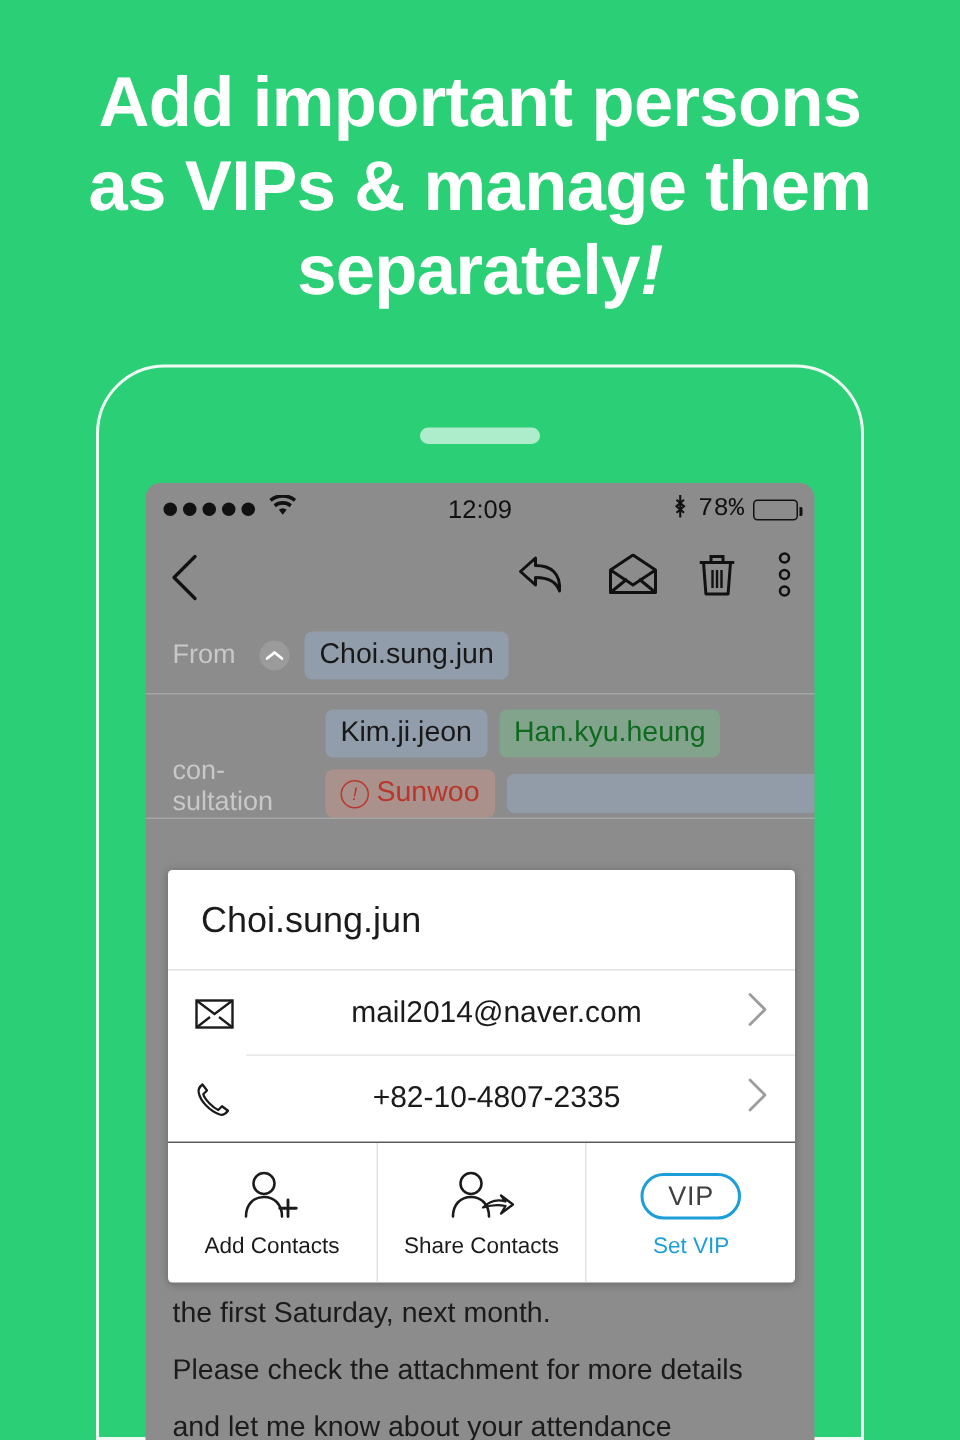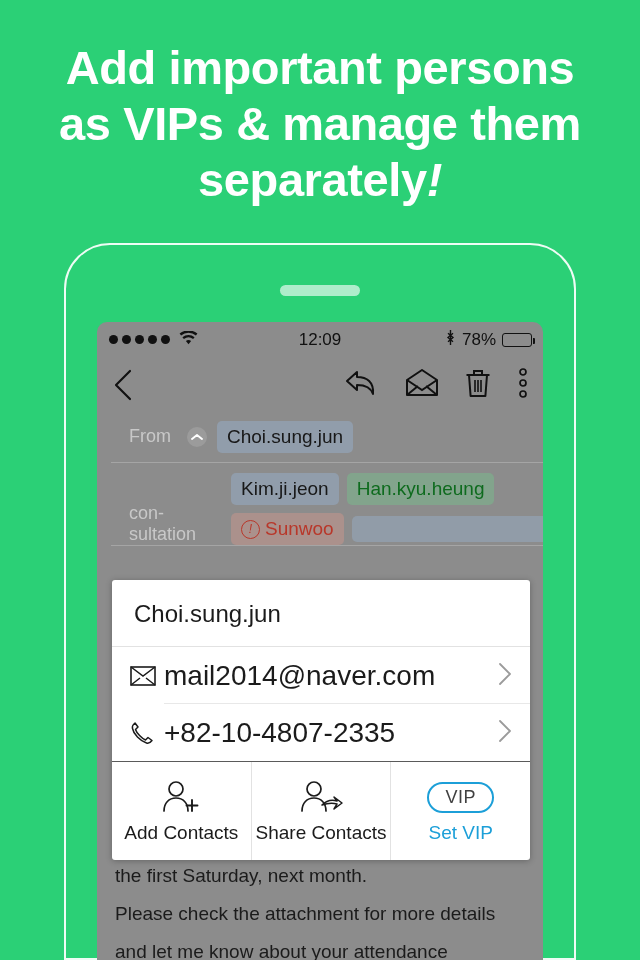--- a/index.html
+++ b/index.html
@@ -43,41 +43,41 @@
   .statusbar{
     position:absolute;left:0;top:0;width:446px;height:35px;
     display:flex;align-items:center;color:#111;font-size:16px;
   }
   .sb-left{position:absolute;left:12px;display:flex;align-items:center;gap:5px;}
   .dots{display:flex;gap:4px;align-items:center;}
   .dot{width:9px;height:9px;border-radius:50%;background:#111;}
   .wifi{margin-left:4px;display:block;}
   .sb-time{position:absolute;left:0;width:446px;text-align:center;font-size:17px;color:#111;}
   .sb-right{position:absolute;right:11px;display:flex;align-items:center;gap:6px;}
-  .batt-pct{font-size:17px;color:#111;}
+  .batt-pct{font-size:17px;color:#111;font-family:Liberation Mono, monospace;}
   .batt{
     width:30px;height:14px;border:1.6px solid #111;border-radius:3px;
     position:relative;box-sizing:border-box;padding:1.5px;
   }
   .batt:after{
     content:"";position:absolute;right:-4px;top:4px;width:2.5px;height:6px;
     background:#111;border-radius:0 1px 1px 0;
   }
   .batt-fill{height:100%;width:78%;background:#111;border-radius:1px;}
 
   
   .toolbar{
     position:absolute;left:0;top:35px;width:446px;height:54px;
   }
   .tb-back{position:absolute;left:16px;top:12px;}
   .tb-icons{position:absolute;right:14px;top:11px;display:flex;align-items:center;gap:26px;}
   .tb-icon{display:flex;align-items:center;justify-content:center;}
 
   
-  .fields{position:absolute;left:0;top:89px;width:480px;padding-left:14px;}
+  .fields{position:absolute;left:0;top:89px;width:480px;}
   .frow{
     position:relative;display:flex;align-items:center;
     padding:0 0 0 18px;min-height:52px;
     border-bottom:1px solid rgba(255,255,255,0.22);
     box-sizing:border-box;
   }
   .flabel{
     color:#C8C8C8;font-size:18px;flex:0 0 auto;width:78px;
     line-height:21px;
   }
@@ -124,35 +124,35 @@
     padding:20px 22px 18px;font-size:24px;color:#1b1b1b;
     border-bottom:1px solid #E2E2E2;
   }
   .pop-row{
     display:flex;align-items:center;height:57px;padding:0 18px;
     position:relative;
   }
   .pop-row .licon{
     width:34px;flex:0 0 auto;display:flex;align-items:center;justify-content:flex-start;
   }
-  .pop-row .ptext{flex:1 1 auto;font-size:28px;color:#1b1b1b;}
+  .pop-row .ptext{flex:1 1 auto;font-size:20px;color:#1b1b1b;text-align:center;}
   .pop-row .rchev{flex:0 0 auto;}
   .pop-row.sep:after{
     content:"";position:absolute;left:52px;right:0;bottom:0;height:1px;background:#E8E8E8;
   }
   .pop-actions{
     display:flex;border-top:1.6px solid #5a5a5a;
   }
   .act{
     flex:1 1 0;padding:14px 0 16px;text-align:center;
     box-sizing:border-box;
   }
   .act + .act{border-left:1px solid #E2E2E2;}
   .act .aicon{height:42px;display:flex;align-items:center;justify-content:center;}
-  .act .alabel{font-size:19px;color:#1b1b1b;margin-top:4px;}
+  .act .alabel{font-size:15px;color:#1b1b1b;margin-top:4px;}
   .act.vip .alabel{color:#1C9FD8;}
   .vip-pill{
     display:inline-flex;align-items:center;justify-content:center;
     border:2px solid #1C9FD8;border-radius:16px;color:#404040;
     font-size:18px;padding:3px 16px;letter-spacing:0.5px;
   }
 </style>
 </head>
 <body>
 

